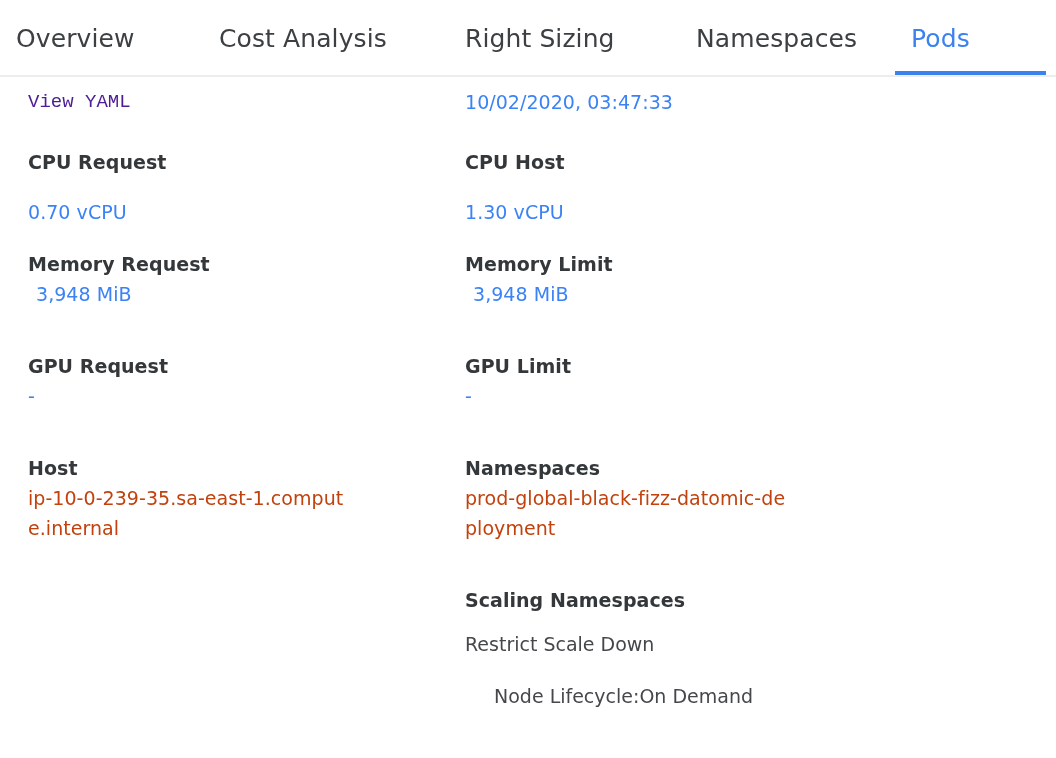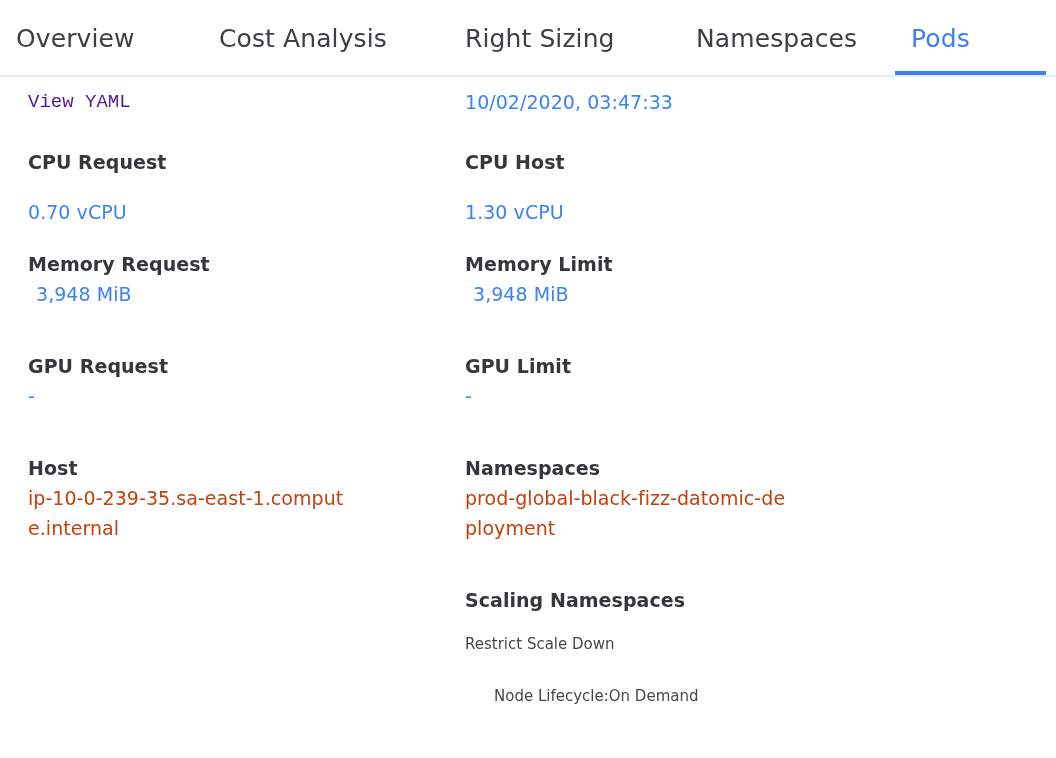--- a/index.html
+++ b/index.html
@@ -122,21 +122,21 @@
     font-size: 19px;
     color: #4c1d95;
     text-decoration: none;
     line-height: 30px;
     cursor: pointer;
     white-space: nowrap;
     font-family: Liberation Mono, monospace;
   }
 
   .plain-line {
-    font-size: 15px;
+    font-size: 19px;
     font-weight: 400;
     color: #45484b;
     line-height: 30px;
     white-space: nowrap;
   }
 
   
   .y-0   { top: 10px; }
   .y-1   { top: 72px; }
   .y-2   { top: 100px; margin-top: 20px; }

